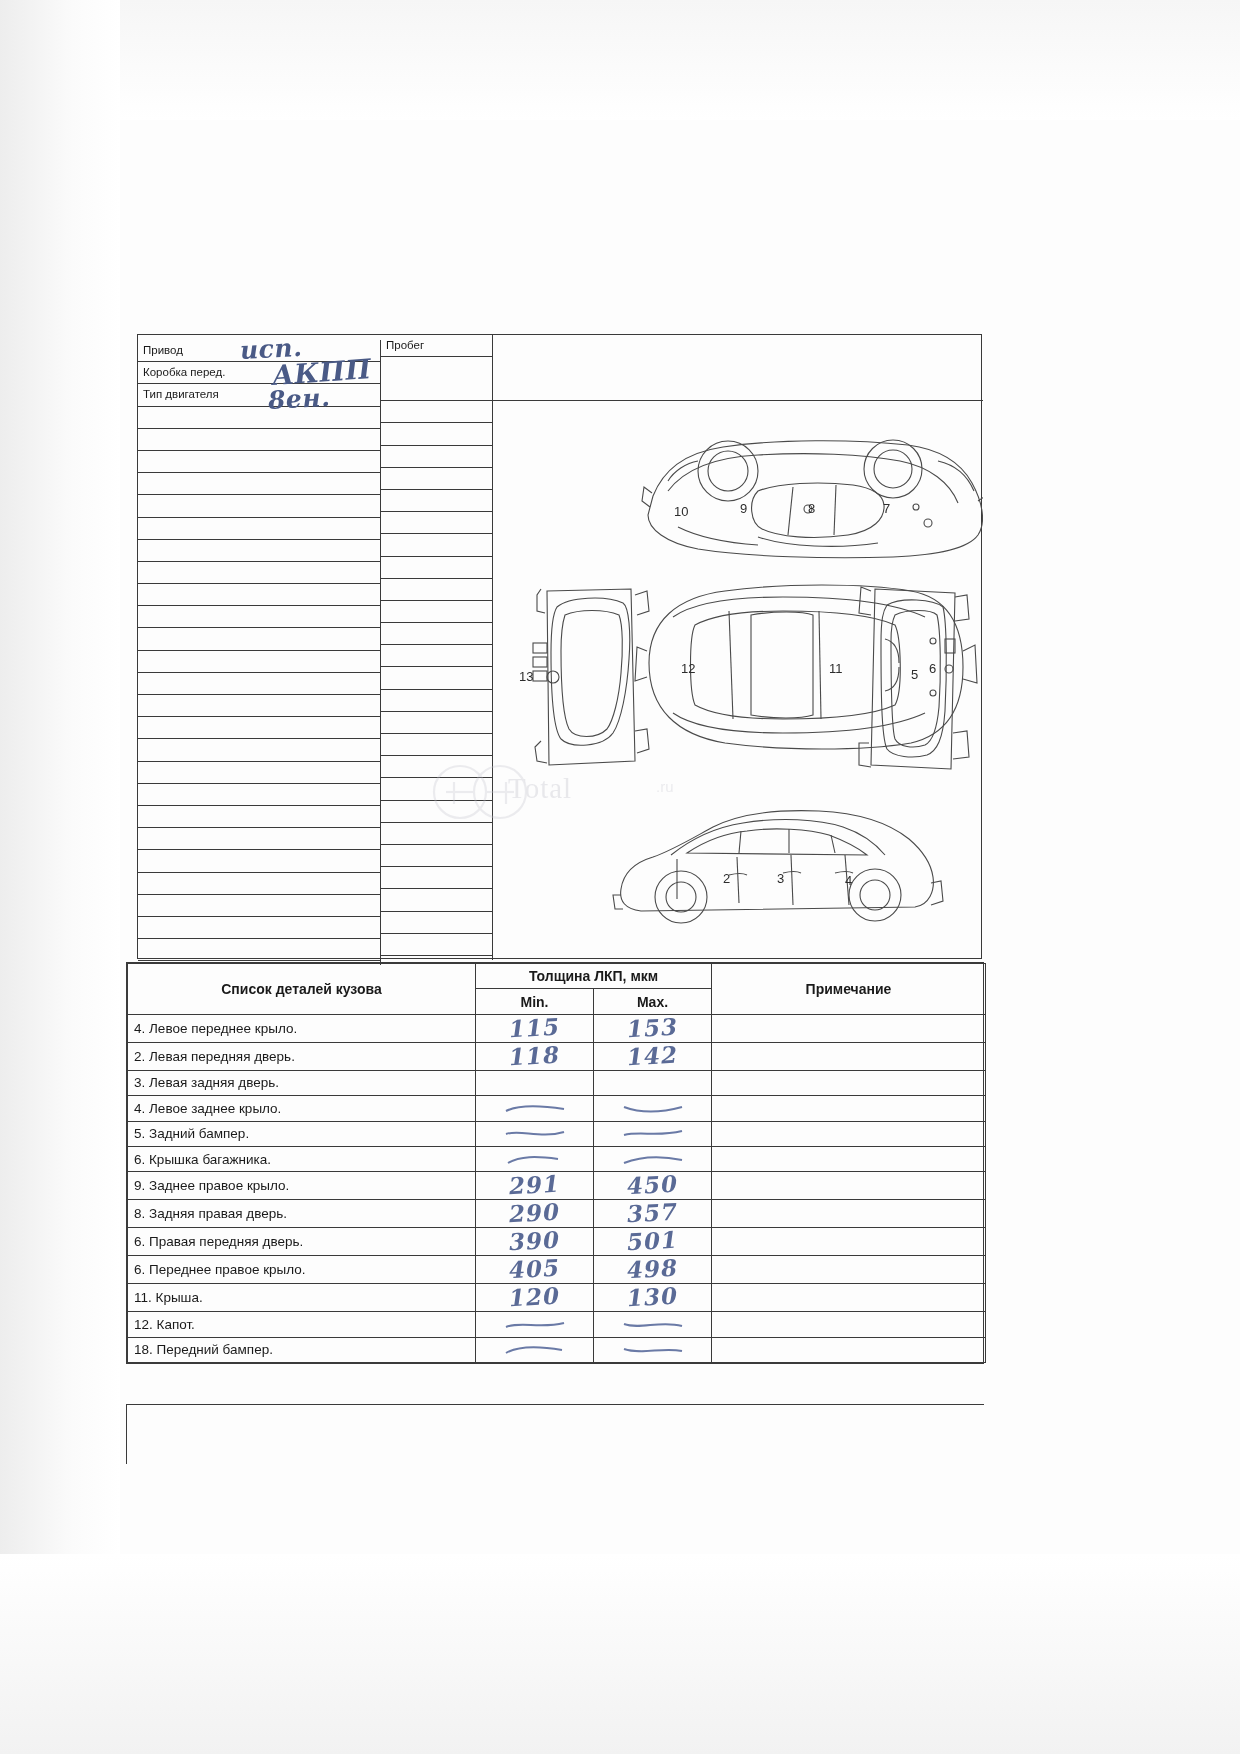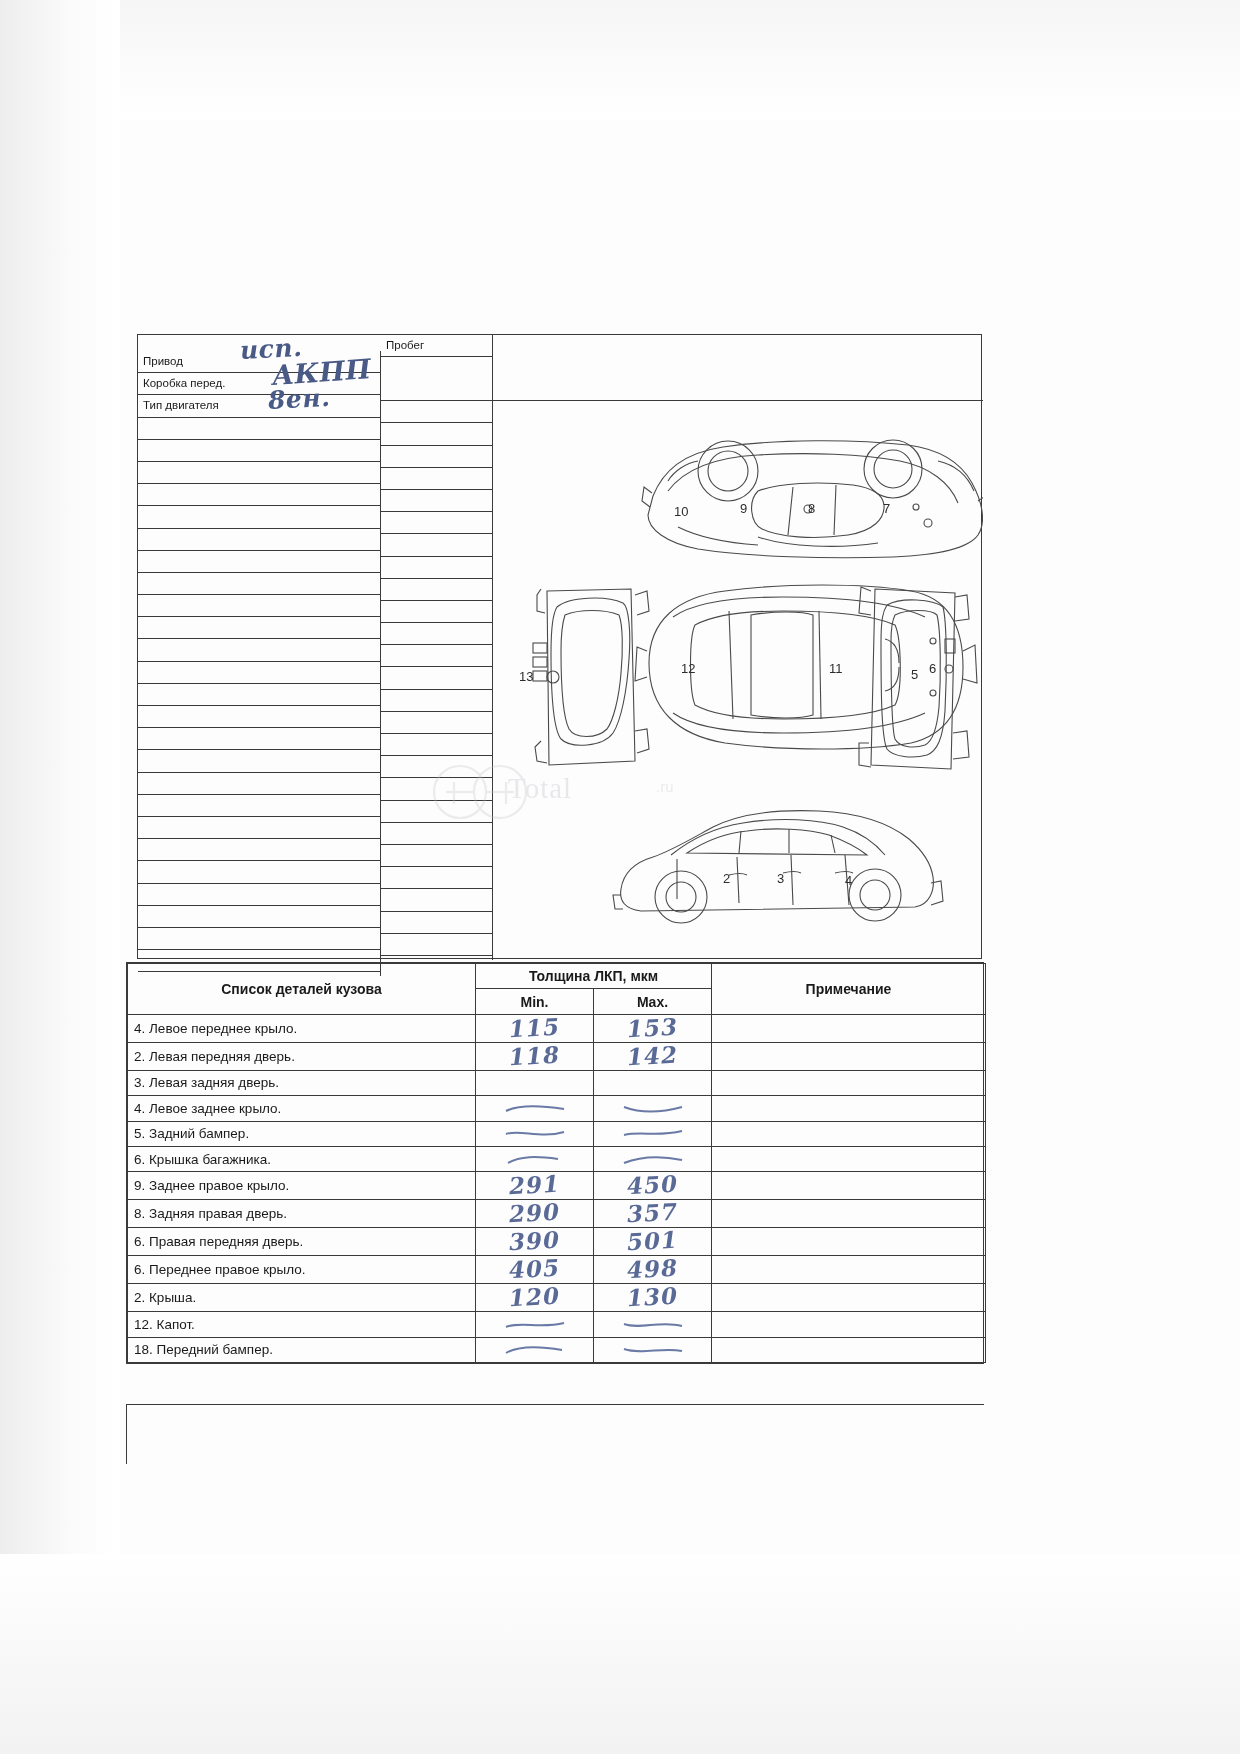--- a/index.html
+++ b/index.html
@@ -47,21 +47,21 @@
     position: absolute;
     left: 137px;
     top: 334px;
     width: 845px;
     height: 625px;
     border: 1.3px solid #3a3a3a;
     box-sizing: border-box;
   }
   .top-left-col {
     position: absolute;
-    left: 0; top: 16px;
+    left: 0; top: 5px;
     width: 243px;
     height: 625px;
     box-sizing: border-box;
     border-right: 1.3px solid #3a3a3a;
   }
   .top-mid-col {
     position: absolute;
     left: 243px; top: 0;
     width: 112px;
     height: 625px;
@@ -573,21 +573,21 @@
         <td style="text-align:center"><span class="meas">501</span></td>
         <td></td>
       </tr>
       <tr>
         <td>6. Переднее правое крыло.</td>
         <td style="text-align:center"><span class="meas">405</span></td>
         <td style="text-align:center"><span class="meas">498</span></td>
         <td></td>
       </tr>
       <tr>
-        <td>2. Крыша.</td>
+        <td>11. Крыша.</td>
         <td style="text-align:center"><span class="meas">120</span></td>
         <td style="text-align:center"><span class="meas">130</span></td>
         <td></td>
       </tr>
       <tr>
         <td>12. Капот.</td>
         <td style="text-align:center">
           <span class="squiggle">
             <svg width="62" height="12" viewBox="0 0 62 12">
                   <path d="M2,8 C16,2 36,10 60,4" fill="none" stroke="#6a7aa6" stroke-width="2"></path>

